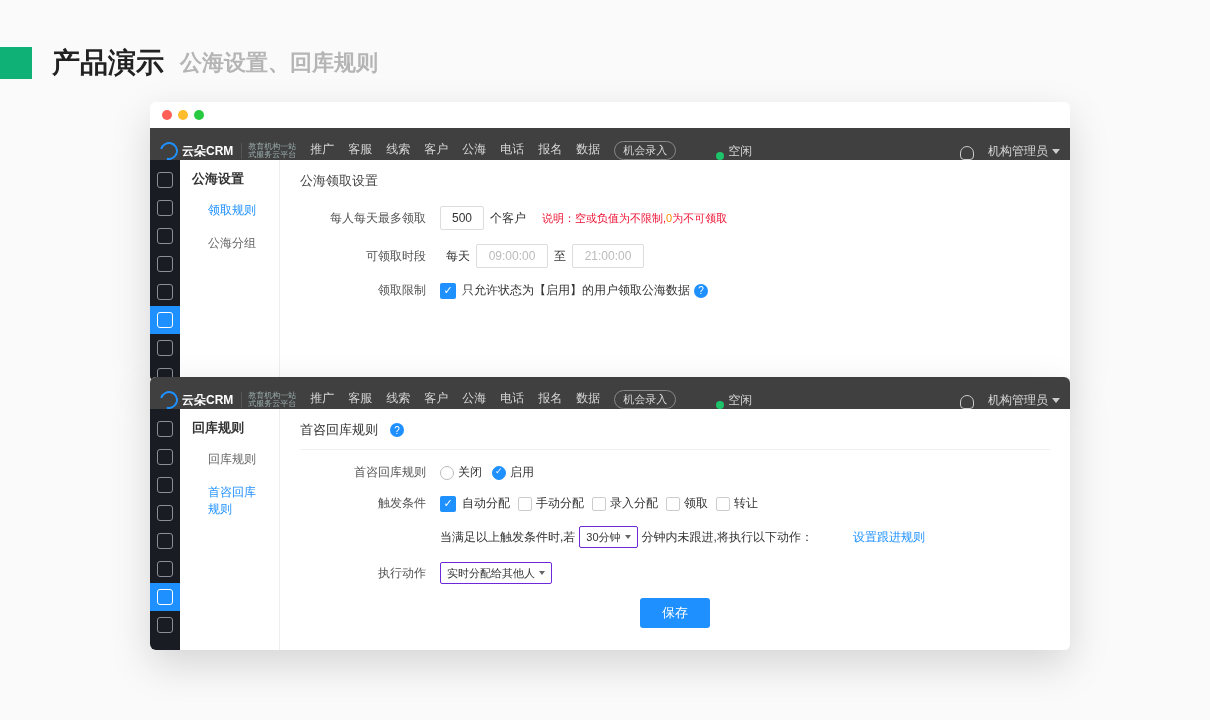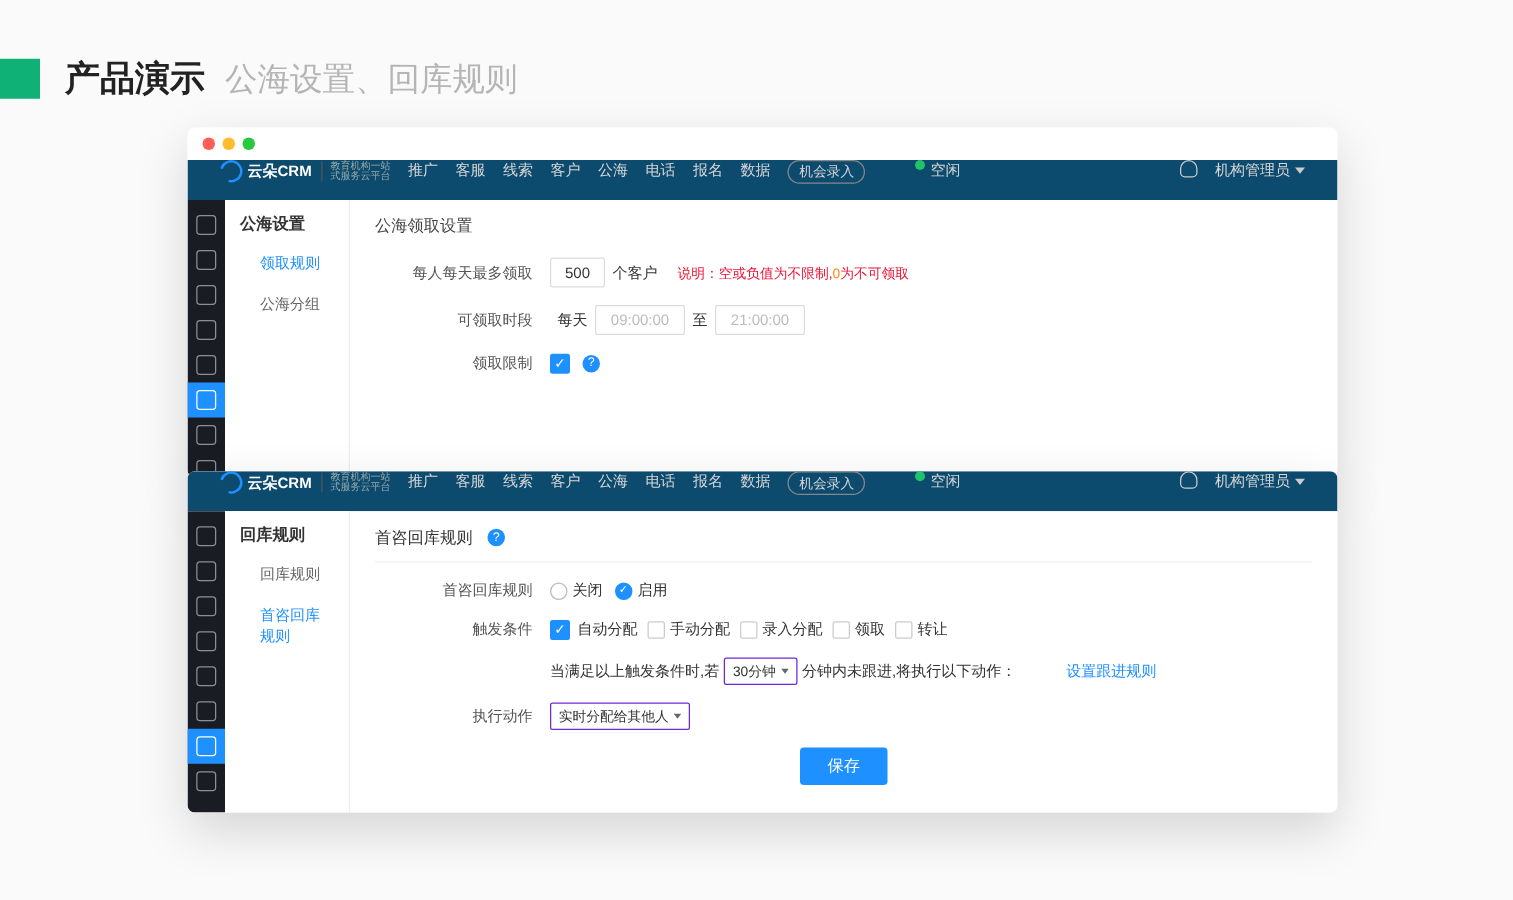--- a/index.html
+++ b/index.html
@@ -8,39 +8,39 @@
     background: #fafafa;
     width: 1210px;
     height: 720px;
     overflow: hidden;
     font-size: 12px;
     color: #333;
   }
   .slide-header { display: flex; align-items: center; padding: 44px 0 20px 0; }
   .slide-accent { width: 32px; height: 32px; background: #0fb176; margin-right: 20px; }
   .slide-title { font-size: 28px; font-weight: 700; color: #222; }
-  .slide-sub { font-size: 26px; color: #b5b5b5; margin-left: 16px; font-weight: 400; }
+  .slide-sub { font-size: 22px; color: #b5b5b5; margin-left: 16px; font-weight: 700; }
 
   .stack { position: relative; margin-left: 150px; }
   .window {
     position: absolute;
     width: 920px;
     background: #fff;
     border-radius: 6px;
     box-shadow: 0 15px 40px rgba(0,0,0,0.15);
     overflow: hidden;
   }
   .win1 { top: 0; left: 0; height: 280px; }
   .win2 { top: 275px; left: 0; }
 
   .titlebar { height: 26px; background: #fff; display: flex; align-items: center; padding-left: 12px; }
   .dot { width: 10px; height: 10px; border-radius: 50%; margin-right: 6px; }
   .dot-r { background:#ff5f56;} .dot-y{background:#ffbd2e;} .dot-g{background:#27c93f;}
 
-  .topbar { background:#0c4a6e; color:#d6d6d6; height:32px; display:flex; align-items:flex-start; padding:0 26px; font-size:12px;}
+  .topbar { background:#404040; color:#d6d6d6; height:32px; display:flex; align-items:flex-end; padding:0 10px; font-size:12px;}
   .logo { display:flex; align-items:center; gap:4px; margin-right:14px;}
   .logo-icon { width:18px; height:18px; border:2px solid #1e90ff; border-radius:50%; border-left-color:transparent; transform:rotate(-30deg);}
   .logo-txt { color:#fff; font-weight:600;}
   .logo-sub { font-size:8px; color:#9aa; line-height:1; border-left:1px solid #555; padding-left:6px; margin-left:4px;}
   .nav { display:flex; gap:14px; }
   .nav span { cursor:pointer; }
   .outline-btn { border:1px solid #888; border-radius:10px; padding:1px 8px; font-size:11px;}
   .status-dot { width:8px; height:8px; border-radius:50%; background:#1ec36a; display:inline-block; margin:0 4px 0 40px;}
   .spacer { flex:1; }
   .bell { width:14px; height:14px; border:1.5px solid #ccc; border-radius:50% 50% 4px 4px; position:relative;}
@@ -168,20 +168,21 @@
           <div class="lbl">可领取时段</div>
           <span class="unit">每天</span>
           <input class="inp time" value="09:00:00" style="">
           <span class="unit">至</span>
           <input class="inp time" value="21:00:00" style="">
         </div>
 
         <div class="row">
           <div class="lbl">领取限制</div>
           <span class="chk">✓</span>
+          <span>只允许状态为【启用】的用户领取公海数据</span>
           <span class="q">?</span>
         </div>
 
       </div>
     </div>
   </div>
 
   <div class="window win2">
     <div class="topbar">
       <div class="logo">

